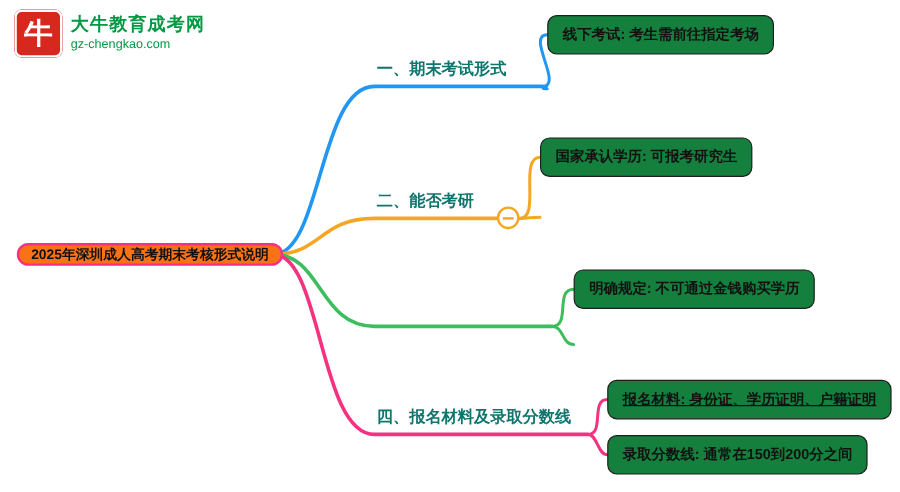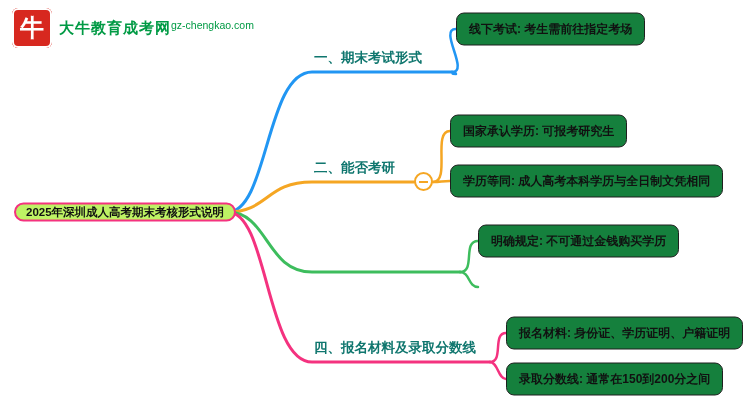--- a/index.html
+++ b/index.html
@@ -29,28 +29,28 @@
   }
   .logo-icon {
     width: 40px; height: 40px;
     background: var(--c-logo-red);
     color: #ffffff;
     border-radius: 6px;
     display: flex; align-items: center; justify-content: center;
     font-size: 24px; font-weight: bold;
     box-shadow: inset 0 0 0 2px #ffffff, inset 0 0 0 4px var(--c-logo-red);
   }
-  .logo-text { display: flex; line-height: 1.25; }
+  .logo-text { display: flex; flex-direction: column; line-height: 1.25; }
   .logo-name { color: var(--c-logo-green); font-size: 15px; font-weight: bold; letter-spacing: 1px; }
   .logo-url { color: var(--c-logo-green); font-size: 10.5px; }
 
   .root-node {
     position: absolute; left: 14px; top: 212px;
     transform: translateY(-50%);
-    background: #bef264;
+    background: #f97316;
     border: 2px solid var(--c-root-border);
     border-radius: 16px;
     padding: 0 10px;
     font-size: 11.5px; font-weight: bold; color: #111111;
     white-space: nowrap;
   }
 
   .branch-label {
     position: absolute;
     font-size: 13.5px; font-weight: bold; color: #0f766e;
@@ -114,18 +114,17 @@
   <div class="branch-label" style="left:314px; top:49px;">一、期末考试形式</div>
   <div class="branch-label" style="left:314px; top:159px;">二、能否考研</div>
   <div class="branch-label" style="left:314px; top:339px;">四、报名材料及录取分数线</div>
 
   <div class="minus-toggle">
     <span class="minus-bar"></span>
   </div>
 
   <div class="leaf-node" style="left:456px; top:29px;">线下考试: 考生需前往指定考场</div>
   <div class="leaf-node" style="left:450px; top:131px;">国家承认学历: 可报考研究生</div>
-  <div class="leaf-node" style="left:450px; top:181px;">学历等同: 成人高考本科学历与全日制文凭相同</div>
   <div class="leaf-node" style="left:478px; top:241px;">明确规定: 不可通过金钱购买学历</div>
-  <div class="leaf-node" style="left:506px; top:333px;">报名材料: 身份证、学历证明、户籍证明</div>
+  <div class="leaf-node" style="left:506px; top:333px;text-decoration:underline;">报名材料: 身份证、学历证明、户籍证明</div>
   <div class="leaf-node" style="left:506px; top:379px;">录取分数线: 通常在150到200分之间</div>
 
 </div>
 
 </body></html>

